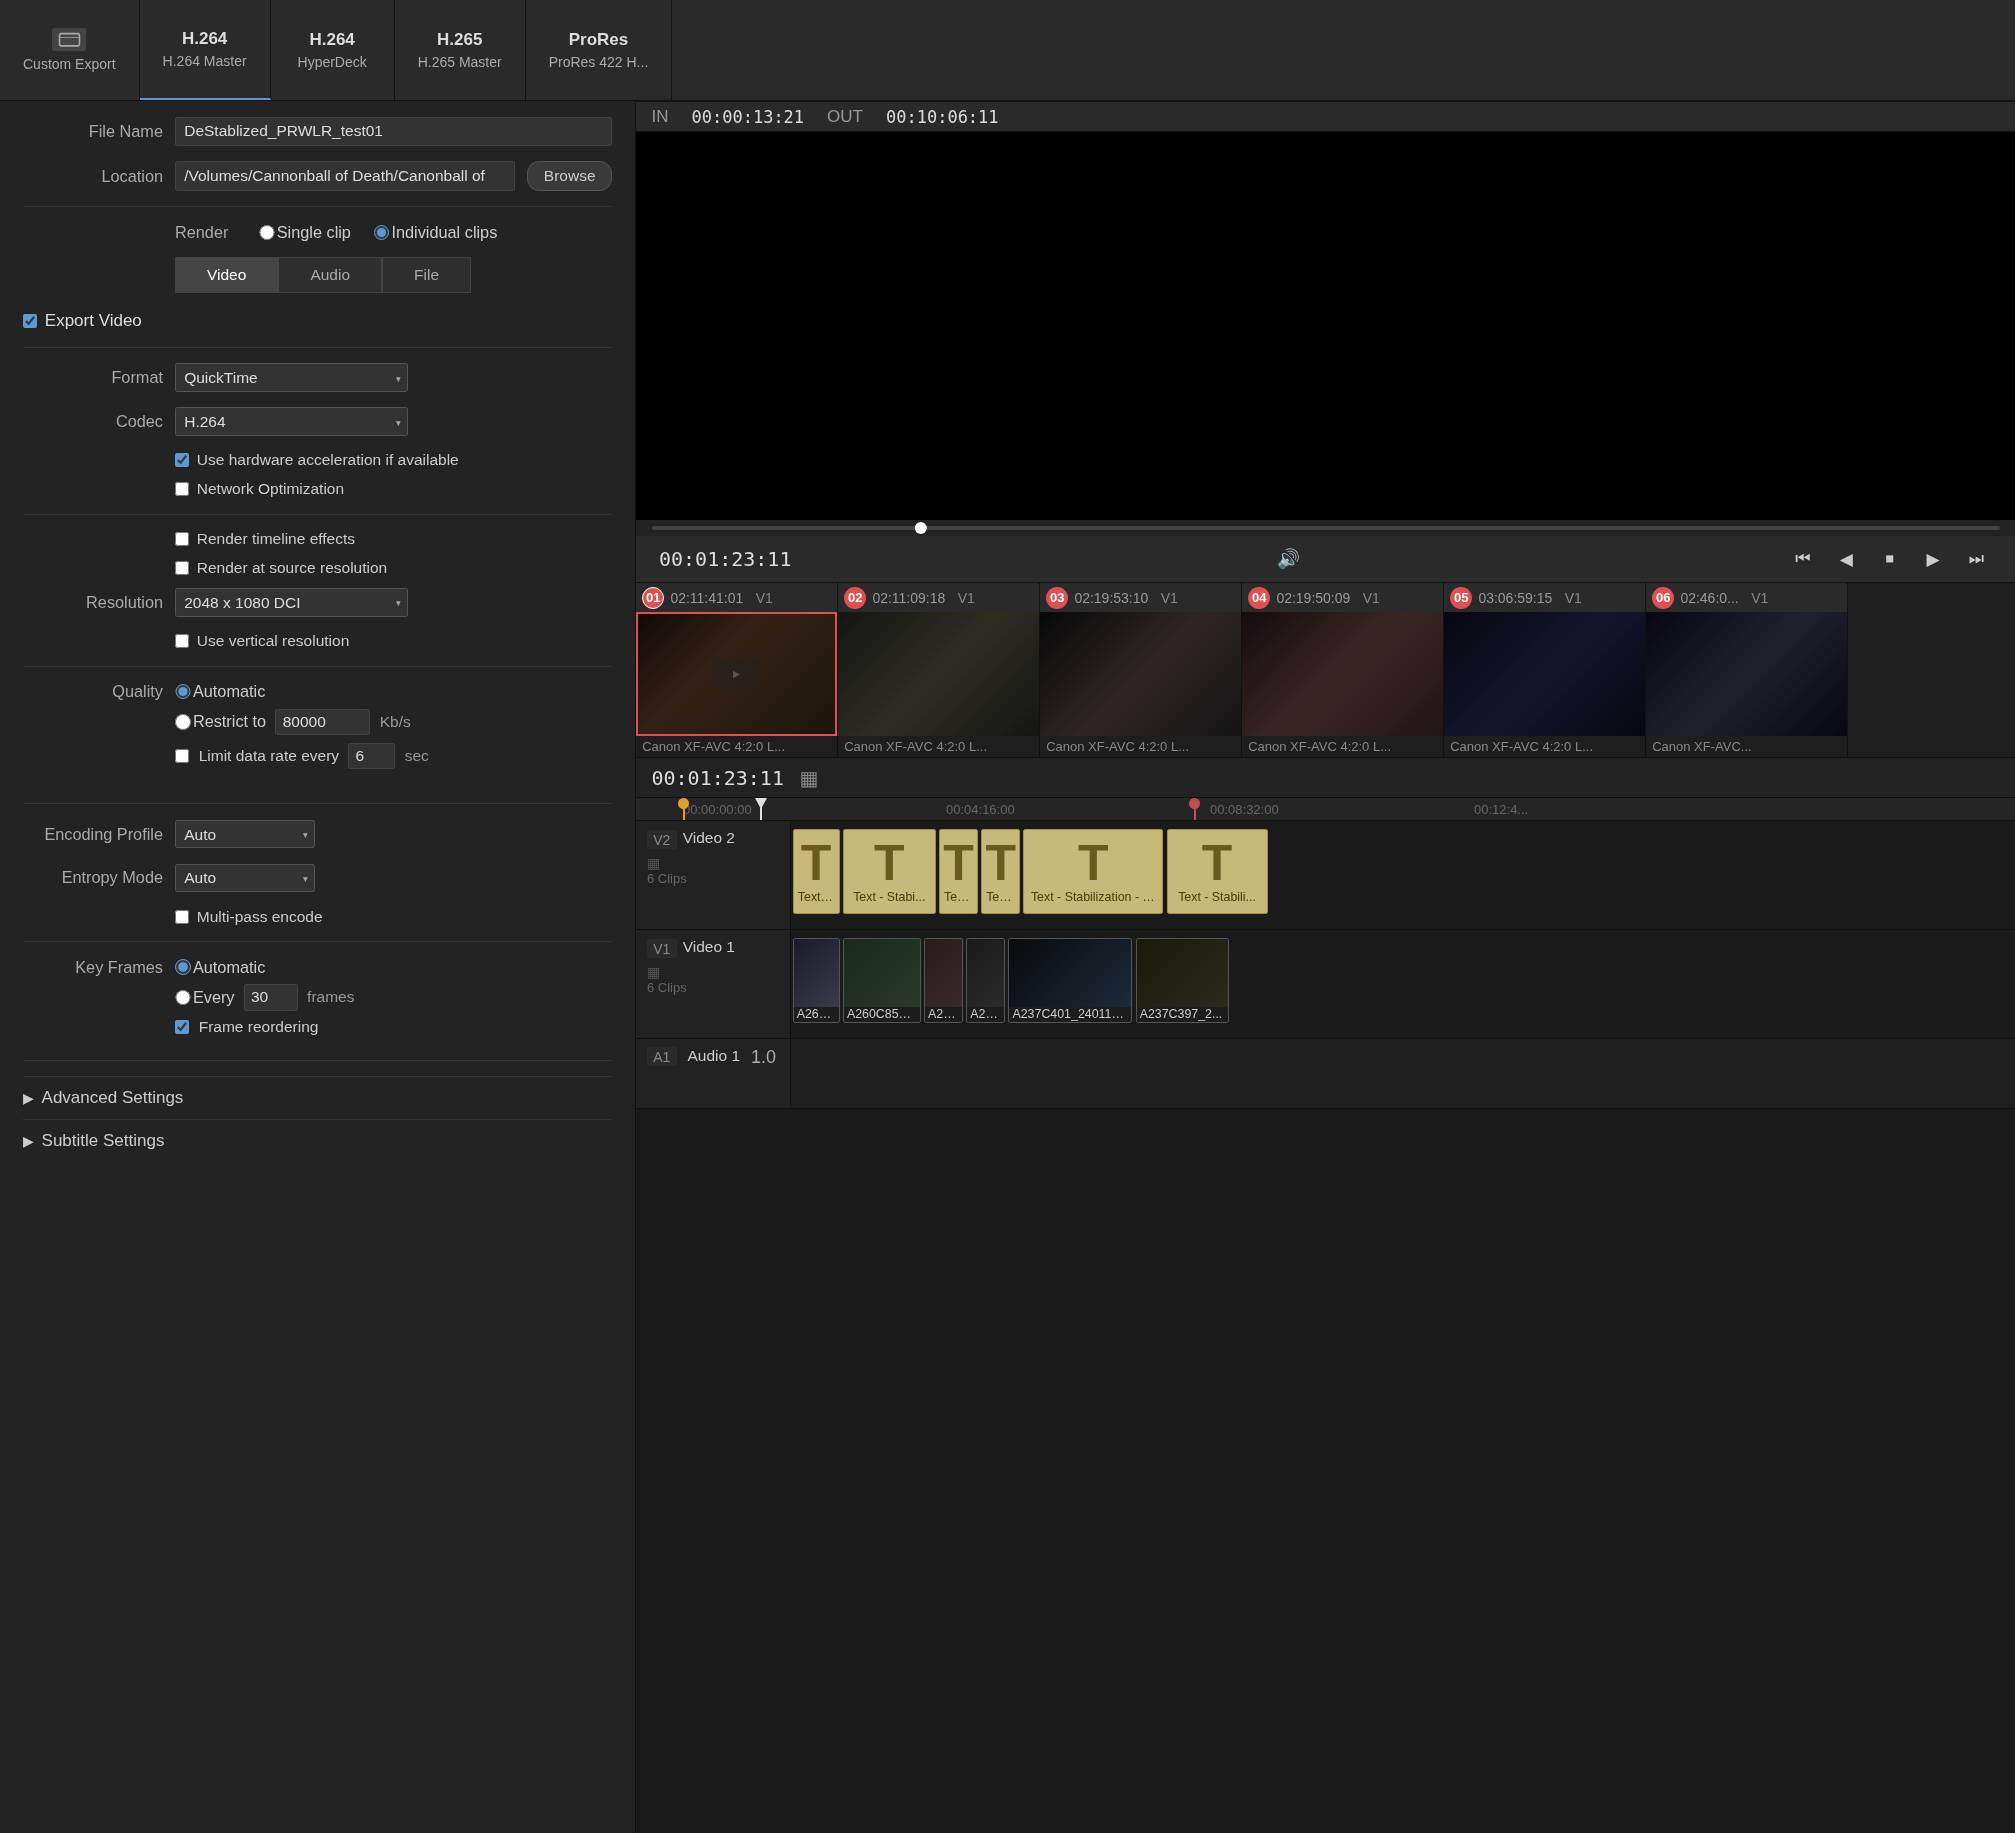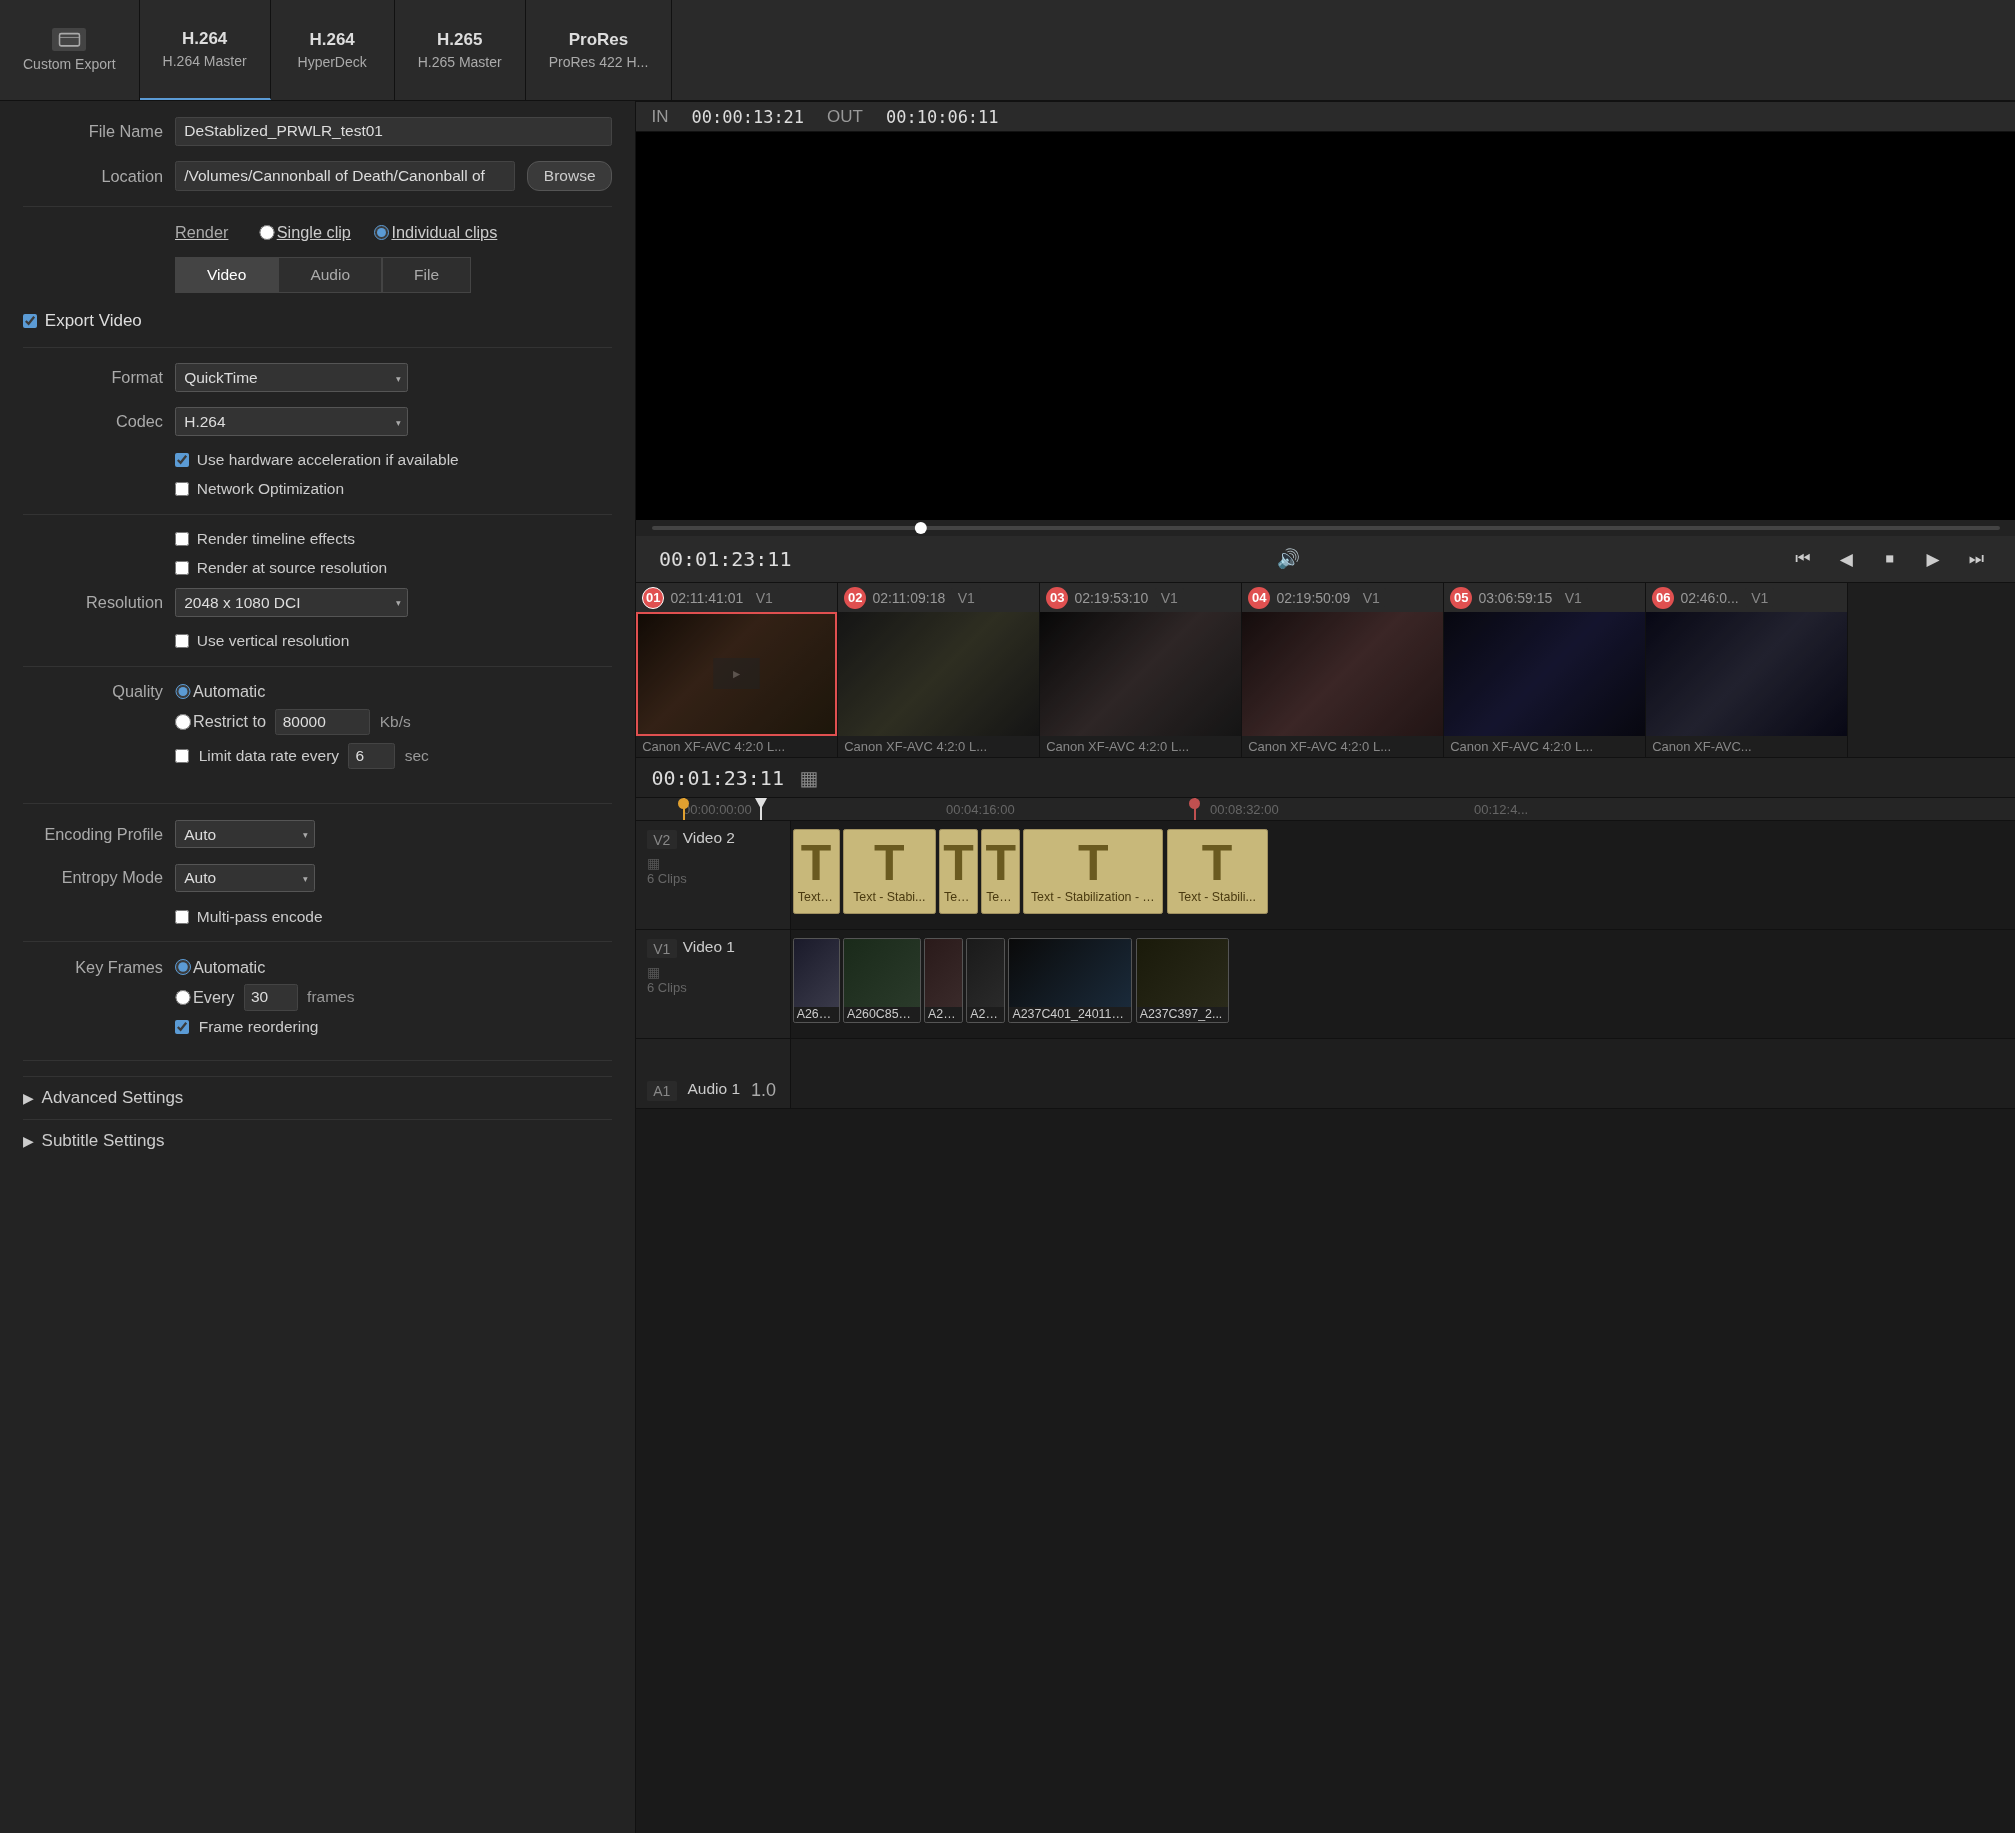--- a/index.html
+++ b/index.html
@@ -106,21 +106,20 @@
       cursor: pointer;
       font-size: 15.5px;
     }
 
     .render-row {
       display: flex;
       align-items: center;
       gap: 23px;
       margin-bottom: 15.5px;
       margin-left: 152px;
-      text-decoration: underline;
     }
     .radio-label {
       display: flex;
       align-items: center;
       gap: 2px;
       font-size: 16.3px;
       color: #ccc;
     }
     input[type="radio"] { accent-color: #5b9bd5; width: 15.5px; height: 15.5px; }
     input[type="checkbox"] { accent-color: #5b9bd5; width: 14px; height: 14px; }
@@ -509,21 +508,21 @@
       border-bottom: 0.8px solid #111;
       min-height: 70px;
     }
     .audio-label {
       width: 155px;
       background: #222;
       border-right: 0.8px solid #111;
       padding: 7.8px 11px;
       flex-shrink: 0;
       display: flex;
-      align-items: flex-end;
+      align-items: flex-start;
       gap: 11px;
     }
     .audio-clips {
       flex: 1;
       background: #1e1e1e;
     }
 
     
     ::-webkit-scrollbar { width: 6.2px; height: 6.2px; }
     ::-webkit-scrollbar-track { background: #1a1a1a; }

